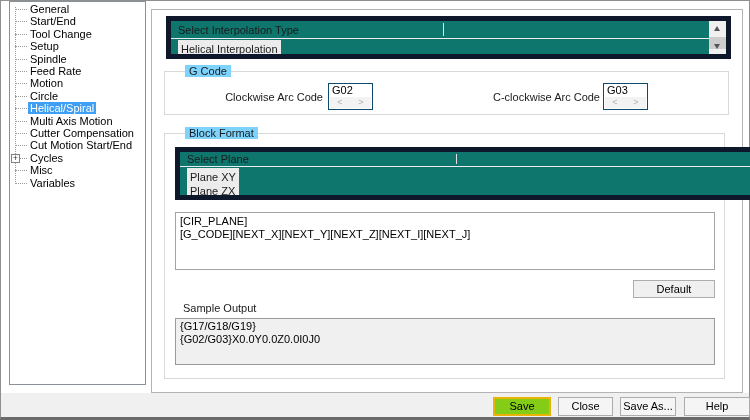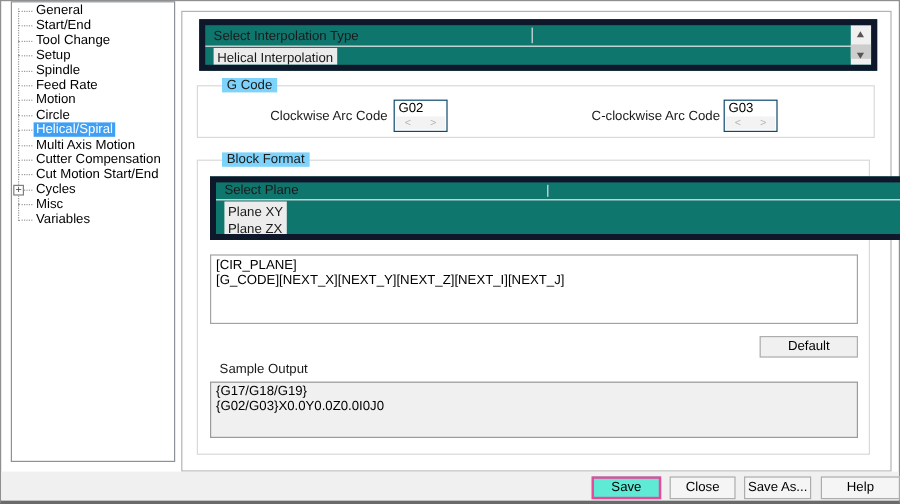--- a/index.html
+++ b/index.html
@@ -73,21 +73,21 @@
   .sample-box {
     position:absolute; background:#f0f0f0; border:1px solid #9a9a9a;
     padding:1px 4px; line-height:13px; color:#000; white-space:nowrap; overflow:hidden;
   }
   .plain-label { position:absolute; height:13px; line-height:13px; white-space:nowrap; }
   
   .btn {
     position:absolute; height:19px; line-height:17px; text-align:center;
     background:#f5f5f5; border:1px solid #acacac; color:#000; cursor:default;
   }
-  .btn.default-btn { border:2px solid #ec4899; background:#5eead4; line-height:15px; }
+  .btn.default-btn { border:2px solid #eab308; background:#84cc16; line-height:15px; }
   .small-btn {
     position:absolute; height:18px; line-height:16px; text-align:center;
     background:#f0f0f0; border:1px solid #adadad; color:#000; cursor:default;
   }
   
   .footer-bar { position:absolute; left:0; right:0; bottom:0; height:24px; background:#f0f0f0; }
 </style>
 </head>
 <body>
 

